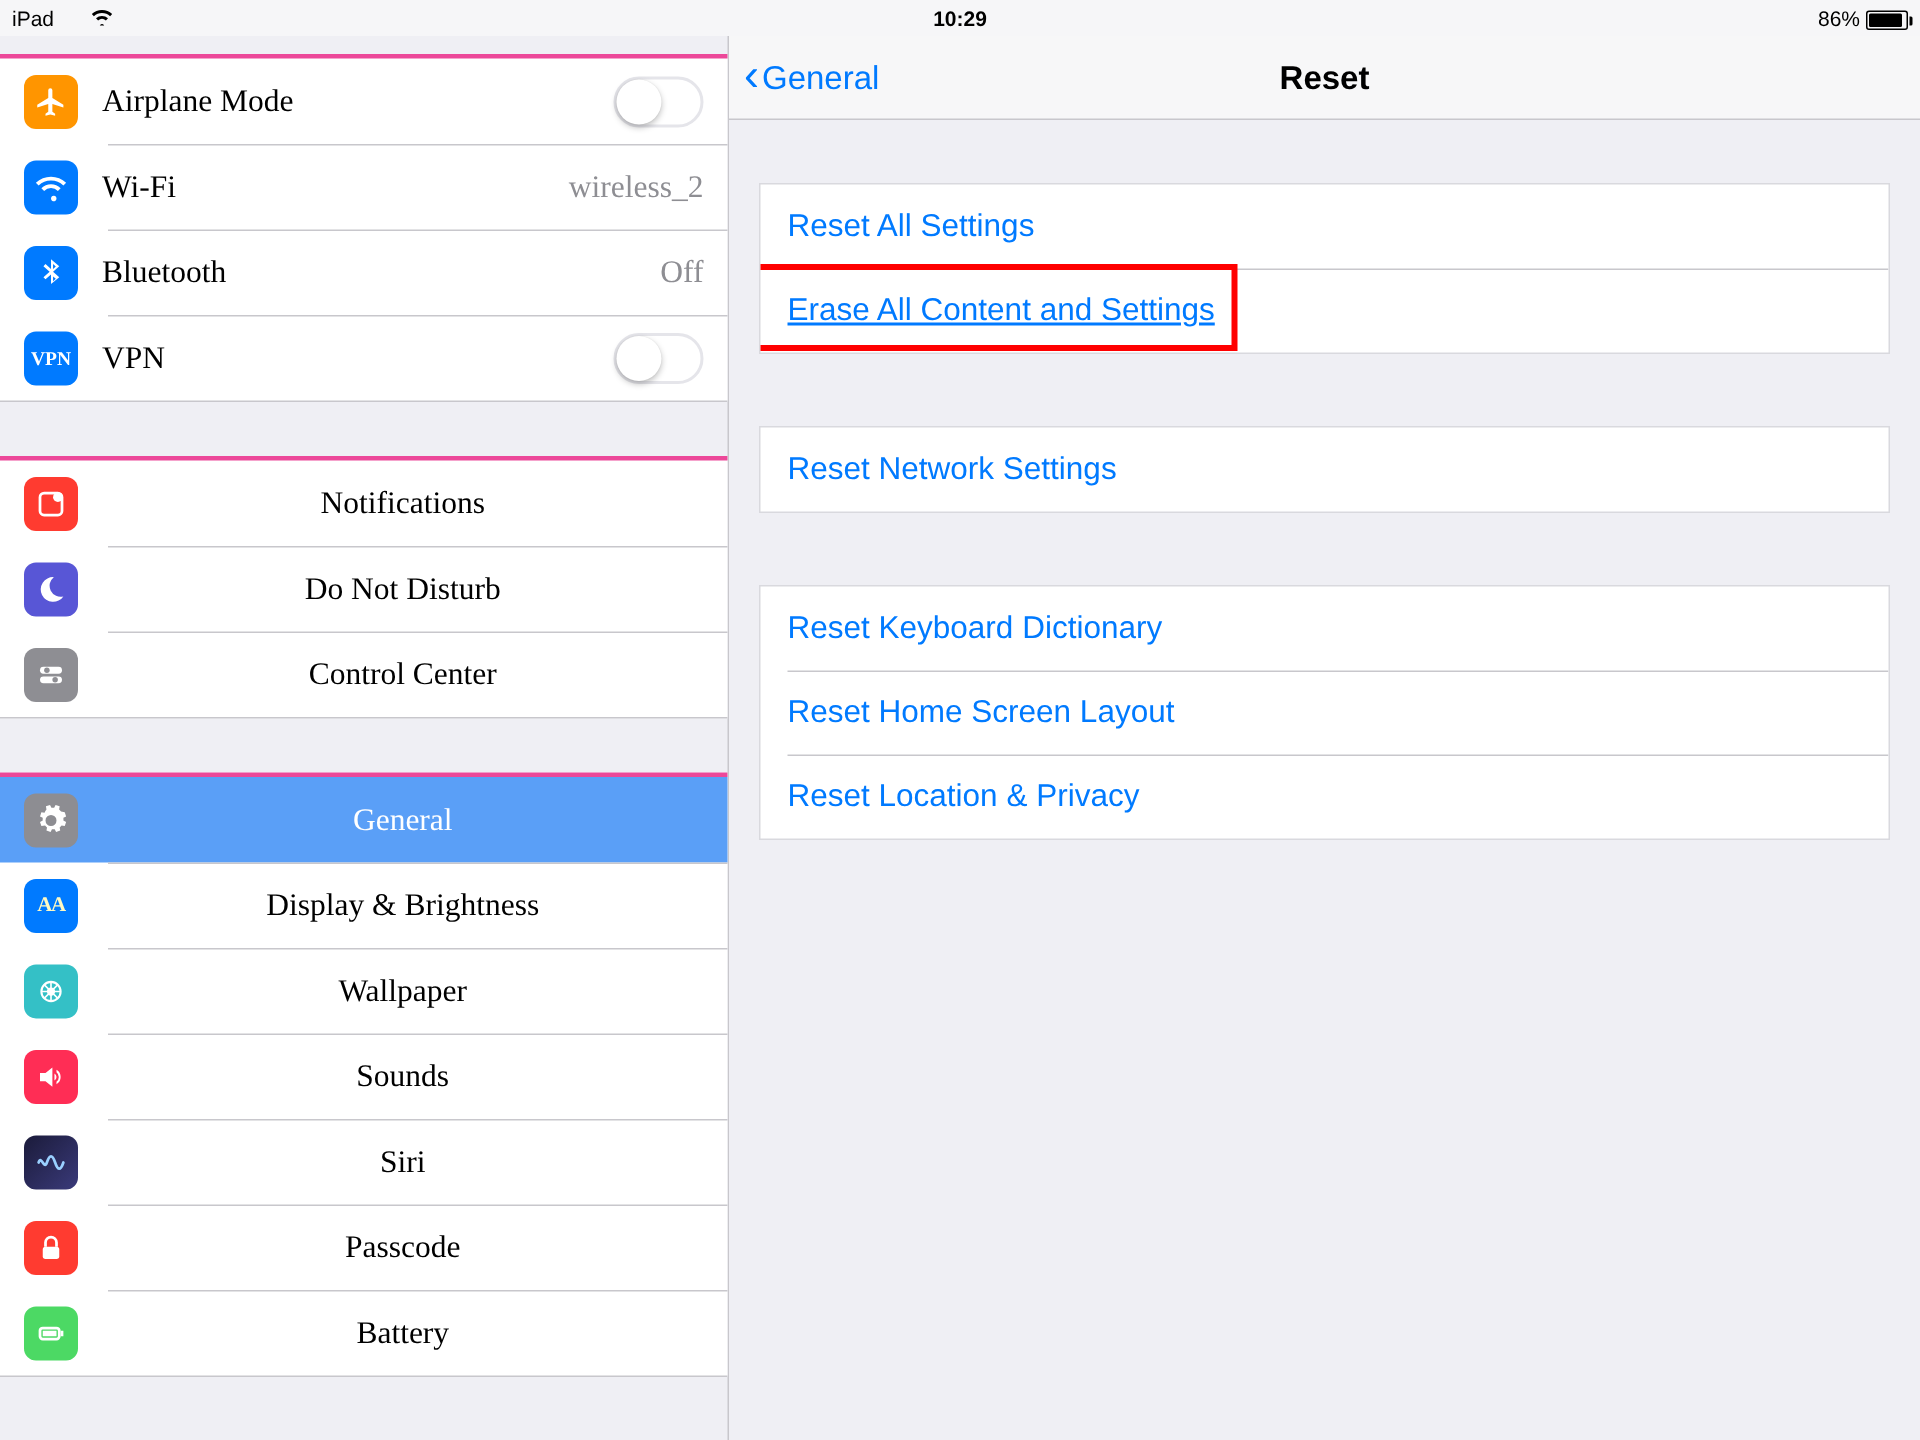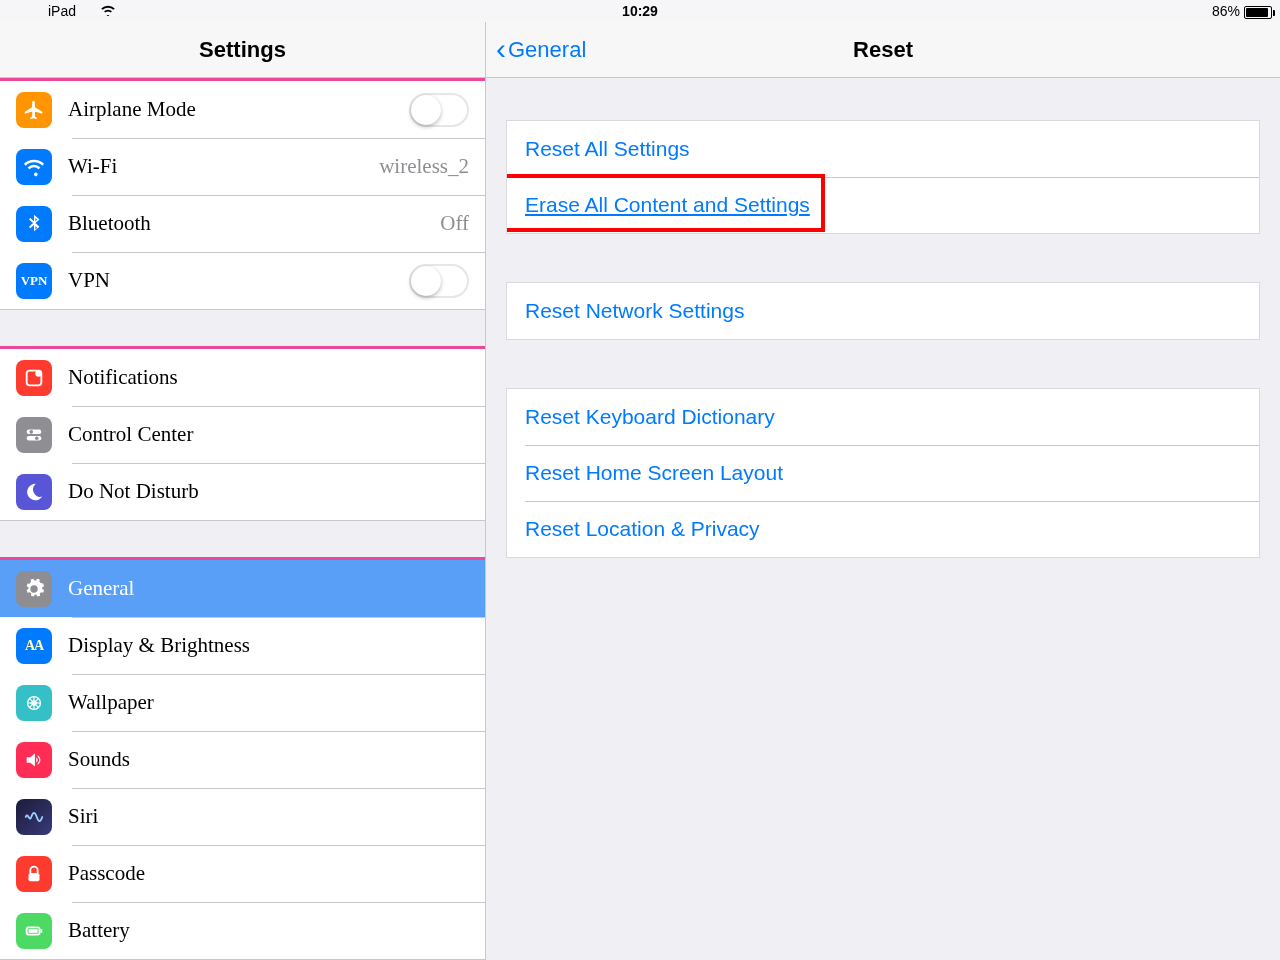--- a/index.html
+++ b/index.html
@@ -1,42 +1,42 @@
 <!DOCTYPE html>
 <html><head>
 <meta charset="utf-8">
 <style>
   * { box-sizing: border-box; margin: 0; padding: 0; }
   html, body { width: 1280px; height: 960px; font-family: -apple-system, "Helvetica Neue", Arial, sans-serif; background: #efeff4; overflow: hidden; }
   .screen { display: flex; flex-direction: column; width: 1280px; height: 960px; }
 
   
   .status-bar { height: 24px; width: 100%; display: flex; align-items: center; justify-content: space-between; padding: 0 8px; font-size: 14px; color: #000; background: #f6f6f8; }
-  .status-left { display: flex; align-items: center; gap: 24px; margin-left: 40px; }
+  .status-left { display: flex; align-items: center; gap: 24px; }
   .status-center { position: absolute; left: 50%; transform: translateX(-50%); font-weight: 700; }
   .status-right { display: flex; align-items: flex-end; gap: 4px; margin-left: 34px; }
   .wifi-glyph { font-size: 13px; }
   .battery-body { width: 28px; height: 13px; border: 1.5px solid #000; border-radius: 2px; position: relative; display: inline-block; }
   .battery-body::after { content: ""; position: absolute; right: -4px; top: 3px; width: 2.5px; height: 6px; background: #000; border-radius: 0 1px 1px 0; }
   .battery-fill { position: absolute; left: 1px; top: 1px; bottom: 1px; width: 86%; background: #000; border-radius: 1px; }
 
   
   .split { flex: 1; display: flex; width: 100%; }
   .left-pane { width: 486px; border-right: 1px solid #c8c7cc; background: #efeff4; display: flex; flex-direction: column; }
   .right-pane { flex: 1; background: #efeff4; display: flex; flex-direction: column; }
 
   
   .pane-header { height: 56px; display: flex; align-items: center; justify-content: center; border-bottom: 1px solid #c8c7cc; background: #f7f7f8; position: relative; }
   .pane-header .title { font-size: 22px; font-weight: 700; color: #000; }
   .back-btn { position: absolute; left: 10px; display: flex; align-items: center; gap: 2px; color: #007aff; font-size: 22px; cursor: pointer; }
   .back-chevron { font-size: 30px; line-height: 1; font-weight: 400; margin-top: -2px; }
 
   
   .group { background: #fff; border-top: 3px solid #ec4899; border-bottom: 1px solid #c8c7cc; font-family: Liberation Serif, serif; }
-  .group + .group { margin-top: 36px; }
+  .group + .group { margin-top: 36px; text-align: center; }
   .left-pane .group:first-of-type { margin-top: 12px; }
 
   .row { display: flex; align-items: center; height: 57px; padding: 0 16px; position: relative; }
   .row + .row::before { content: ""; position: absolute; left: 72px; right: 0; top: 0; height: 1px; background: #c8c7cc; }
   .row .icon { width: 36px; height: 36px; border-radius: 8px; margin-right: 16px; display: flex; align-items: center; justify-content: center; flex-shrink: 0; }
   .row .label { font-size: 21px; color: #000; flex: 1; }
   .row .value { font-size: 21px; color: #8e8e93; margin-left: auto; }
   .row.selected { background: #5a9ff7; }
   .row.selected .label { color: #fff; }
   .row.selected::before { display:none; }
@@ -91,23 +91,20 @@
       <span>86%</span>
       <span class="battery-body">
           <span class="battery-fill"></span>
         </span>
     </div>
   </div>
 
   <div class="split">
 
     <div class="left-pane">
-      <div class="pane-header">
-        <div class="title">Settings</div>
-      </div>
 
       <div class="group">
         <div class="row">
           <div class="icon airplane">
               <svg viewBox="0 0 24 24">
                 <path d="M21 16v-2l-8-5V3.5a1.5 1.5 0 0 0-3 0V9l-8 5v2l8-2.5V19l-2 1.5V22l3.5-1 3.5 1v-1.5L13 19v-5.5l8 2.5z"></path>
               </svg>
             </div>
           <div class="label">Airplane Mode</div>
           <div class="toggle">
@@ -145,37 +142,37 @@
         <div class="row">
           <div class="icon notif">
               <svg viewBox="0 0 24 24">
                 <rect x="4" y="4" width="16" height="16" rx="3" fill="none" stroke="#fff" stroke-width="2"></rect>
                 <circle cx="17" cy="7" r="3.5"></circle>
               </svg>
             </div>
           <div class="label">Notifications</div>
         </div>
         <div class="row">
+          <div class="icon dnd">
+              <svg viewBox="0 0 24 24">
+                <path d="M14 3a9 9 0 1 0 7 14 8 8 0 0 1-7-14z"></path>
+              </svg>
+            </div>
+          <div class="label">Do Not Disturb</div>
+        </div>
+        <div class="row">
           <div class="icon control">
               <svg viewBox="0 0 24 24">
                 <rect x="4" y="6" width="16" height="5" rx="2.5"></rect>
                 <rect x="4" y="13" width="16" height="5" rx="2.5"></rect>
                 <circle cx="9" cy="8.5" r="2" fill="#8e8e93"></circle>
                 <circle cx="15" cy="15.5" r="2" fill="#8e8e93"></circle>
               </svg>
             </div>
           <div class="label">Control Center</div>
-        </div>
-        <div class="row">
-          <div class="icon dnd">
-              <svg viewBox="0 0 24 24">
-                <path d="M14 3a9 9 0 1 0 7 14 8 8 0 0 1-7-14z"></path>
-              </svg>
-            </div>
-          <div class="label">Do Not Disturb</div>
         </div>
       </div>
 
       <div class="group">
         <div class="row selected">
           <div class="icon gear">
               <svg viewBox="0 0 24 24">
                 <path d="M12 8a4 4 0 1 0 0 8 4 4 0 0 0 0-8zm9 4l2 1-1 3-2.3-.4a8 8 0 0 1-1.4 1.4l.4 2.3-3 1-1-2a8 8 0 0 1-2 0l-1 2-3-1 .4-2.3a8 8 0 0 1-1.4-1.4L5 16l-1-3 2-1a8 8 0 0 1 0-2l-2-1 1-3 2.3.4A8 8 0 0 1 8.7 4L8.3 1.7l3-1 1 2a8 8 0 0 1 2 0l1-2 3 1-.4 2.3a8 8 0 0 1 1.4 1.4L22 6l1 3-2 1a8 8 0 0 1 0 2z"></path>
               </svg>
             </div>

